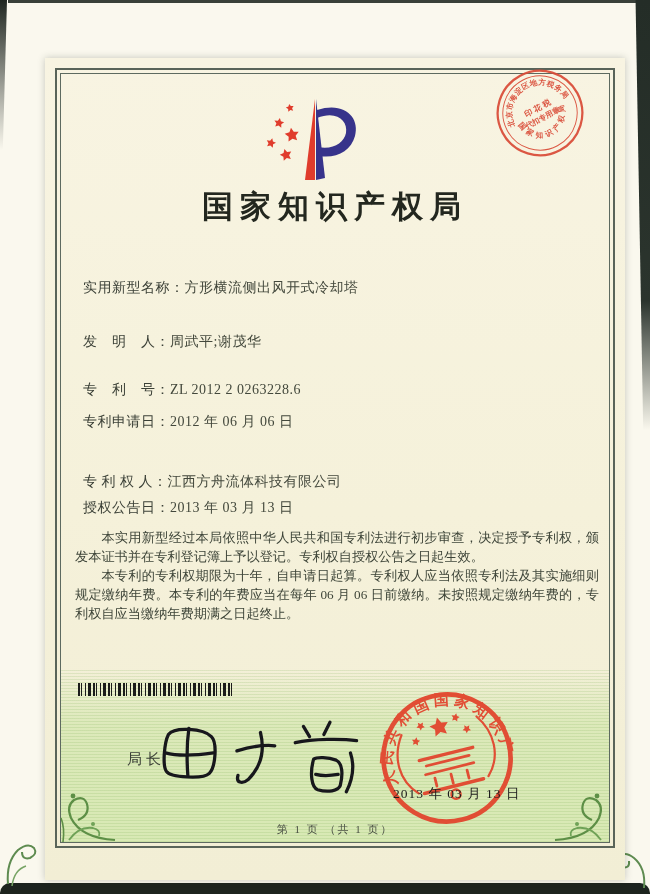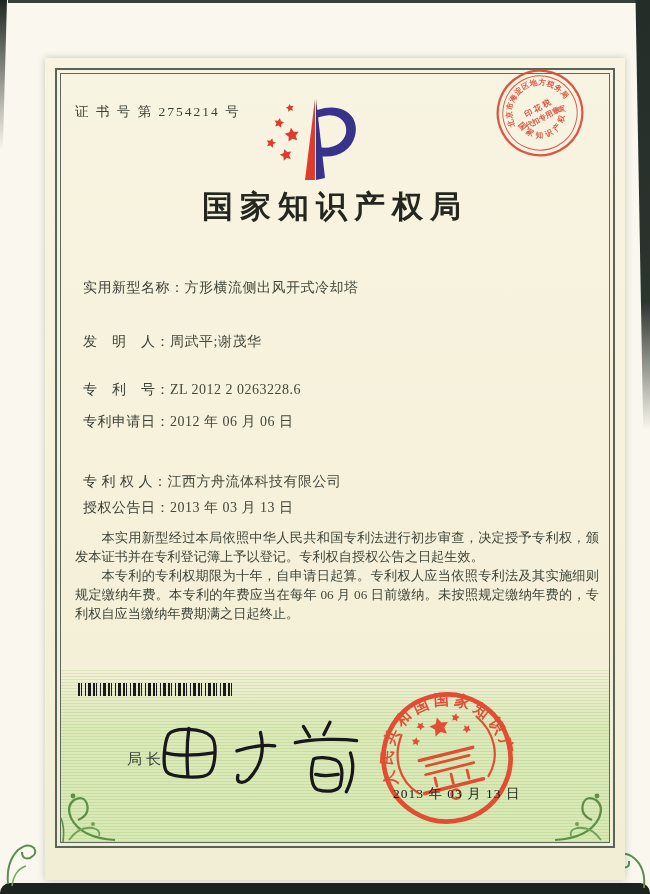--- a/index.html
+++ b/index.html
@@ -115,21 +115,20 @@
         <path d="M4,64 Q6,50 2,40" fill="none" stroke="#5d8f46" stroke-width="1.6"></path>
       </svg>
       <svg class="flourish fl-right" width="58" height="66" viewBox="0 0 58 66">
         <path d="M56,62 Q22,60 12,40 Q7,28 15,22 Q25,17 28,26 Q31,37 19,42" fill="none" stroke="#5d8f46" stroke-width="2.2"></path>
         <path d="M10,62 Q20,48 34,50 Q42,52 40,58" fill="none" stroke="#6fa257" stroke-width="1.8"></path>
         <circle cx="14" cy="18" r="2.4" fill="#5d8f46"></circle>
         <circle cx="34" cy="46" r="2" fill="#6fa257"></circle>
       </svg>
     </div>
 
-    <div class="cert-no">证 书 号 第 2754214 号</div>
 
     <svg class="logo" viewBox="0 0 125 92" xmlns="http://www.w3.org/2000/svg">
       <polygon points="62,3 52,84 62,84" fill="#e03c2c"></polygon>
       <polygon points="63,3 63,84 72,82" fill="#37338b"></polygon>
       <path d="M64,14 C92,5 107,22 102,40 C98,55 83,63 66,60 L65,51 C80,54 91,47 93,37 C95,25 84,14 64,22 Z" fill="#37338b"></path>
       <g fill="#e03c2c">
         <use href="#star5" xlink:href="#star5" transform="translate(37,12) scale(0.42) rotate(-12)"></use>
         <use href="#star5" xlink:href="#star5" transform="translate(26,27) scale(0.52) rotate(10)"></use>
         <use href="#star5" xlink:href="#star5" transform="translate(39,39) scale(0.74) rotate(-8)"></use>
         <use href="#star5" xlink:href="#star5" transform="translate(18,47) scale(0.5) rotate(15)"></use>
@@ -229,15 +228,16 @@
           <path d="M28,71 L72,71" stroke-width="2.6"></path>
           <path d="M22,26 C12,40 12,58 24,70" stroke-width="1.6"></path>
           <path d="M78,26 C88,40 88,58 76,70" stroke-width="1.6"></path>
           <circle cx="50" cy="77" r="3.4" stroke-width="1.6"></circle>
         </g>
       </svg>
     </div>
 
     <div class="seal-date">2013 年 03 月 13 日</div>
 
+    <div class="footer">第 1 页 （共 1 页）</div>
 
   </div>
 </div>
 
 </body></html>

